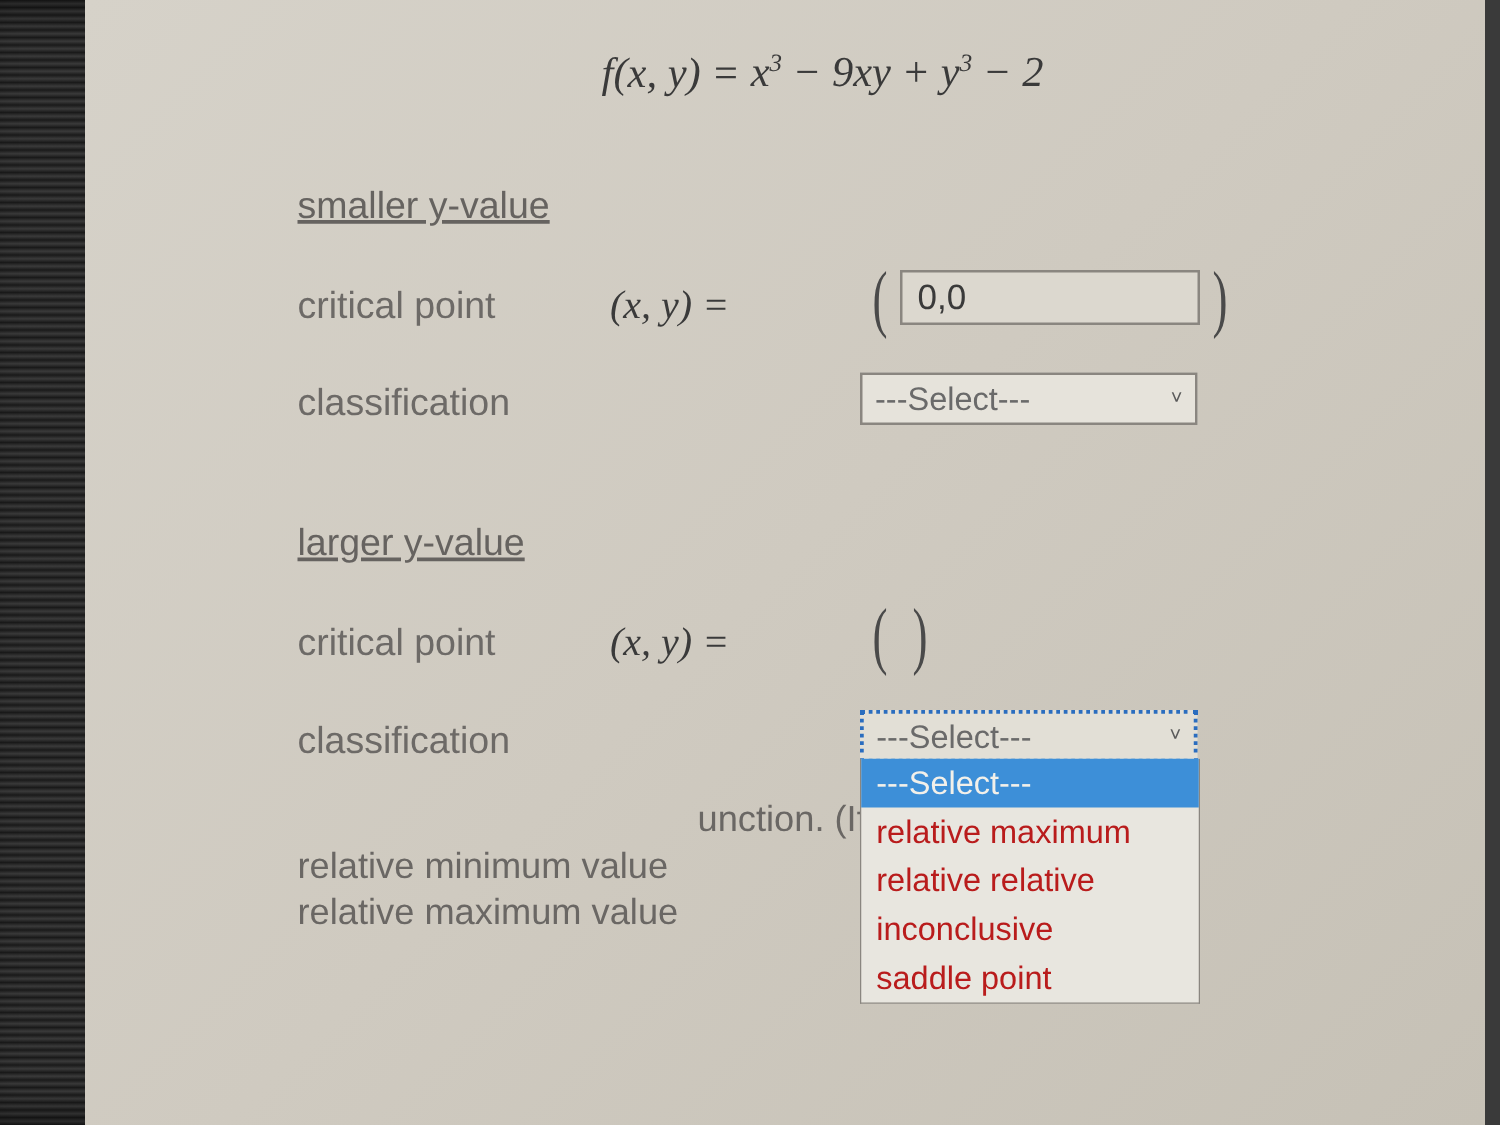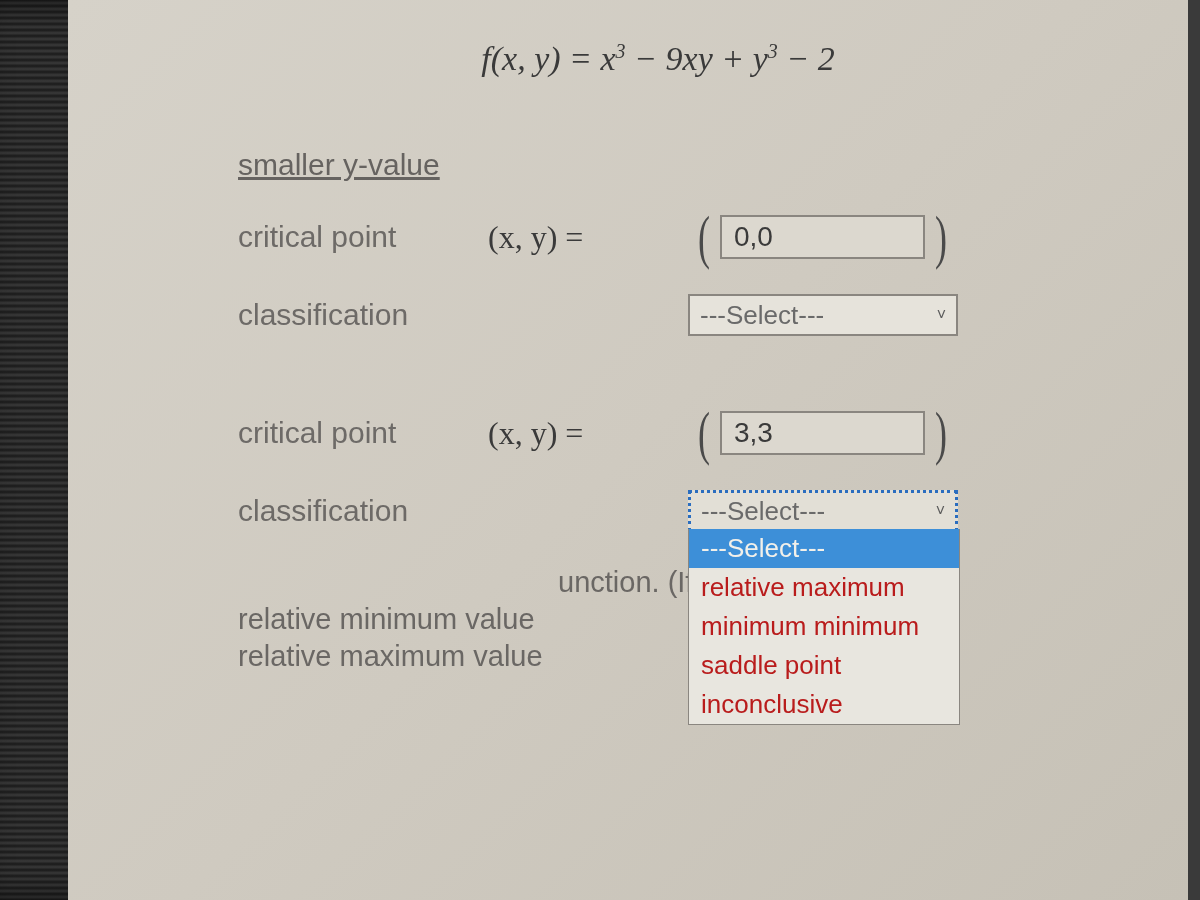--- a/index.html
+++ b/index.html
@@ -66,50 +66,51 @@
     vertical-align: super;
   }
   .section-label {
     font-size: 30px;
     color: #666360;
     margin: 10px 0 30px 0;
     text-decoration: underline;
   }
   .row {
     display: flex;
-    align-items: center;
+    align-items: flex-end;
     margin: 0 0 28px 0;
     min-height: 50px;
   }
   .label-cell {
     width: 250px;
     color: #6d6a67;
     font-size: 30px;
   }
   .mid-cell {
     width: 200px;
     font-family: "Times New Roman", serif;
+    font-style: italic;
     font-size: 32px;
     color: #3a3a3a;
     text-align: left;
   }
   .value-cell {
     display: flex;
     align-items: center;
   }
   .paren {
     font-family: "Times New Roman", serif;
     font-size: 60px;
     color: #4a4a4a;
     line-height: 0.8;
     padding: 0 6px;
     transform: scaleX(0.6);
   }
   .text-input {
-    width: 205px;
+    width: 240px;
     height: 44px;
     border: 2px solid #8a8680;
     background: #dcd8cf;
     font-size: 28px;
     color: #3a3a3a;
     padding: 2px 12px;
     box-sizing: border-box;
     font-family: Arial, sans-serif;
   }
   .select-box {
@@ -201,43 +202,43 @@
   <div class="row">
     <div class="label-cell" style="width:450px">classification</div>
     <div class="select-box">
       <span>---Select---</span>
       <span class="chev">˅</span>
     </div>
   </div>
 
   <div style="height:40px"></div>
 
+  <div class="section-label">larger y-value</div>
 
   <div class="row">
     <div class="label-cell">critical point</div>
     <div class="mid-cell">(x, y)  =</div>
     <div class="value-cell">
       <span class="paren">(</span>
-      <input class="text-input" type="text" value="3,3" style="">
       <span class="paren">)</span>
     </div>
   </div>
 
   <div class="row">
     <div class="label-cell" style="width:450px">classification</div>
     <div class="select-box dotted">
       <span>---Select---</span>
       <span class="chev">˅</span>
 
       <div class="dropdown">
         <div class="dropdown-item selected">---Select---</div>
         <div class="dropdown-item">relative maximum</div>
-        <div class="dropdown-item">minimum minimum</div>
+        <div class="dropdown-item">relative relative</div>
+        <div class="dropdown-item">inconclusive</div>
         <div class="dropdown-item">saddle point</div>
-        <div class="dropdown-item">inconclusive</div>
       </div>
     </div>
   </div>
 
   <div class="final-block">
     <div class="final-line">
       <span class="final-tail">unction. (If an</span>
     </div>
     <div class="final-line">
       <span class="final-label">relative minimum value</span>

